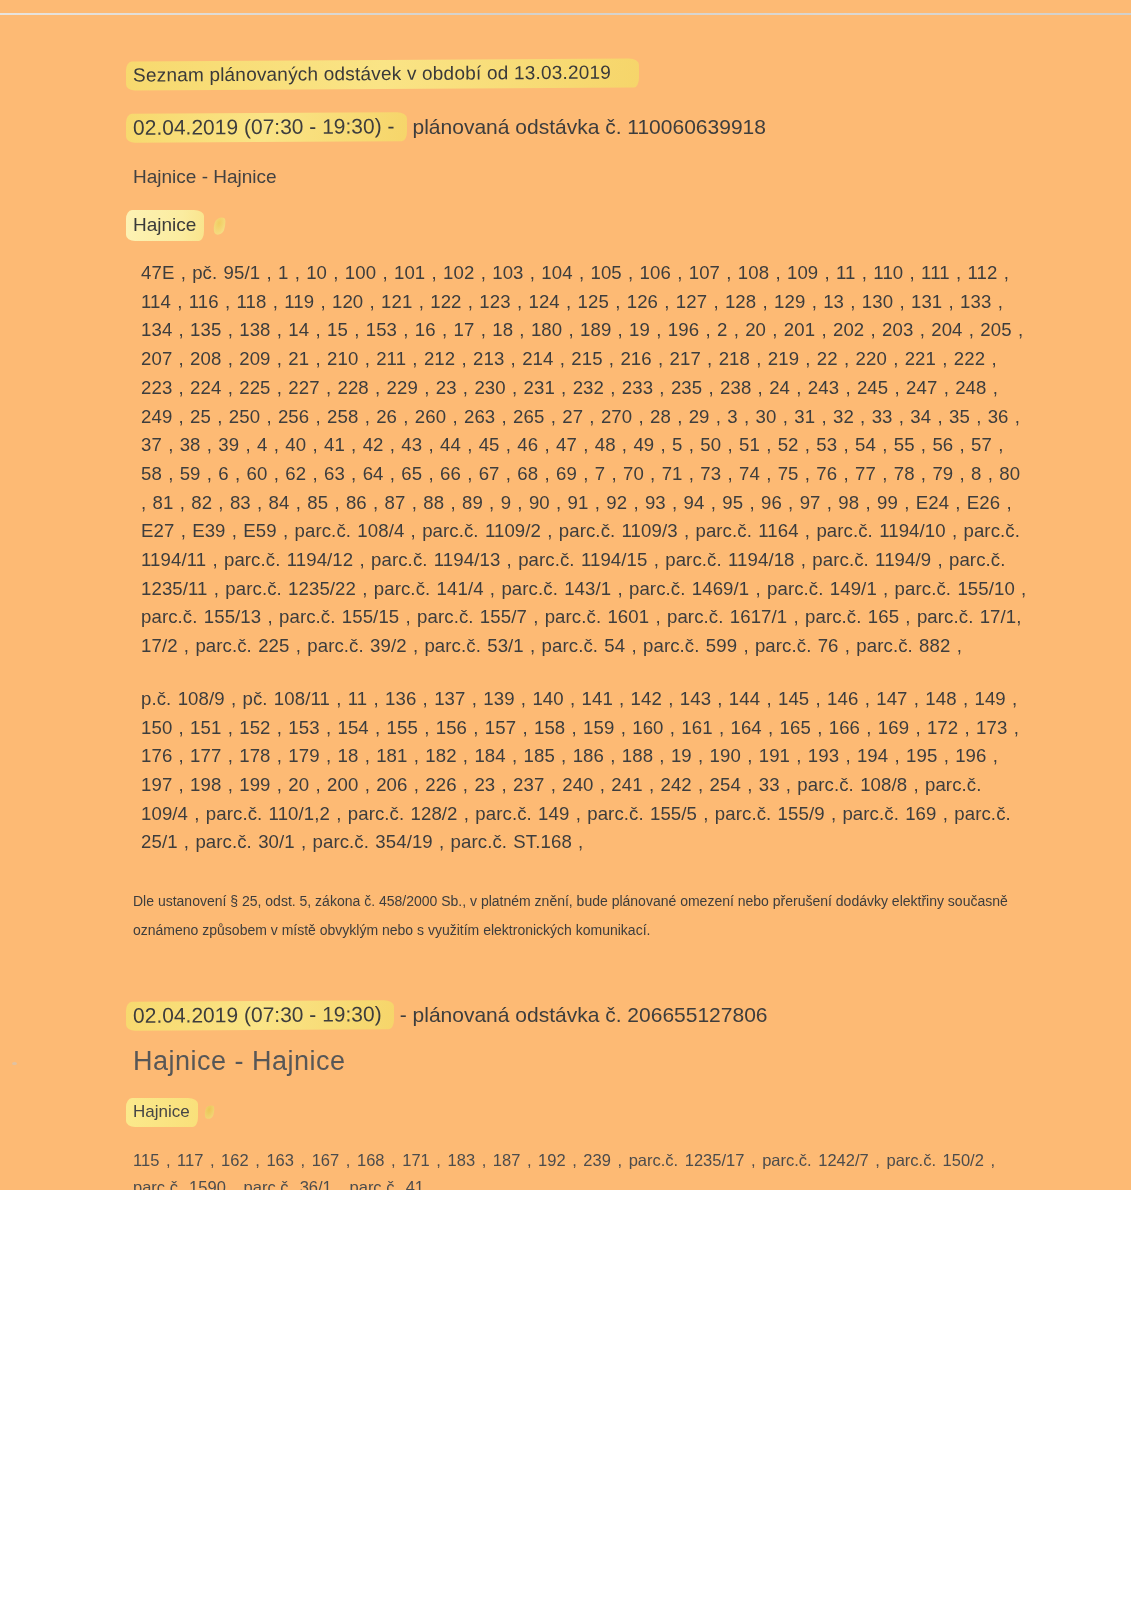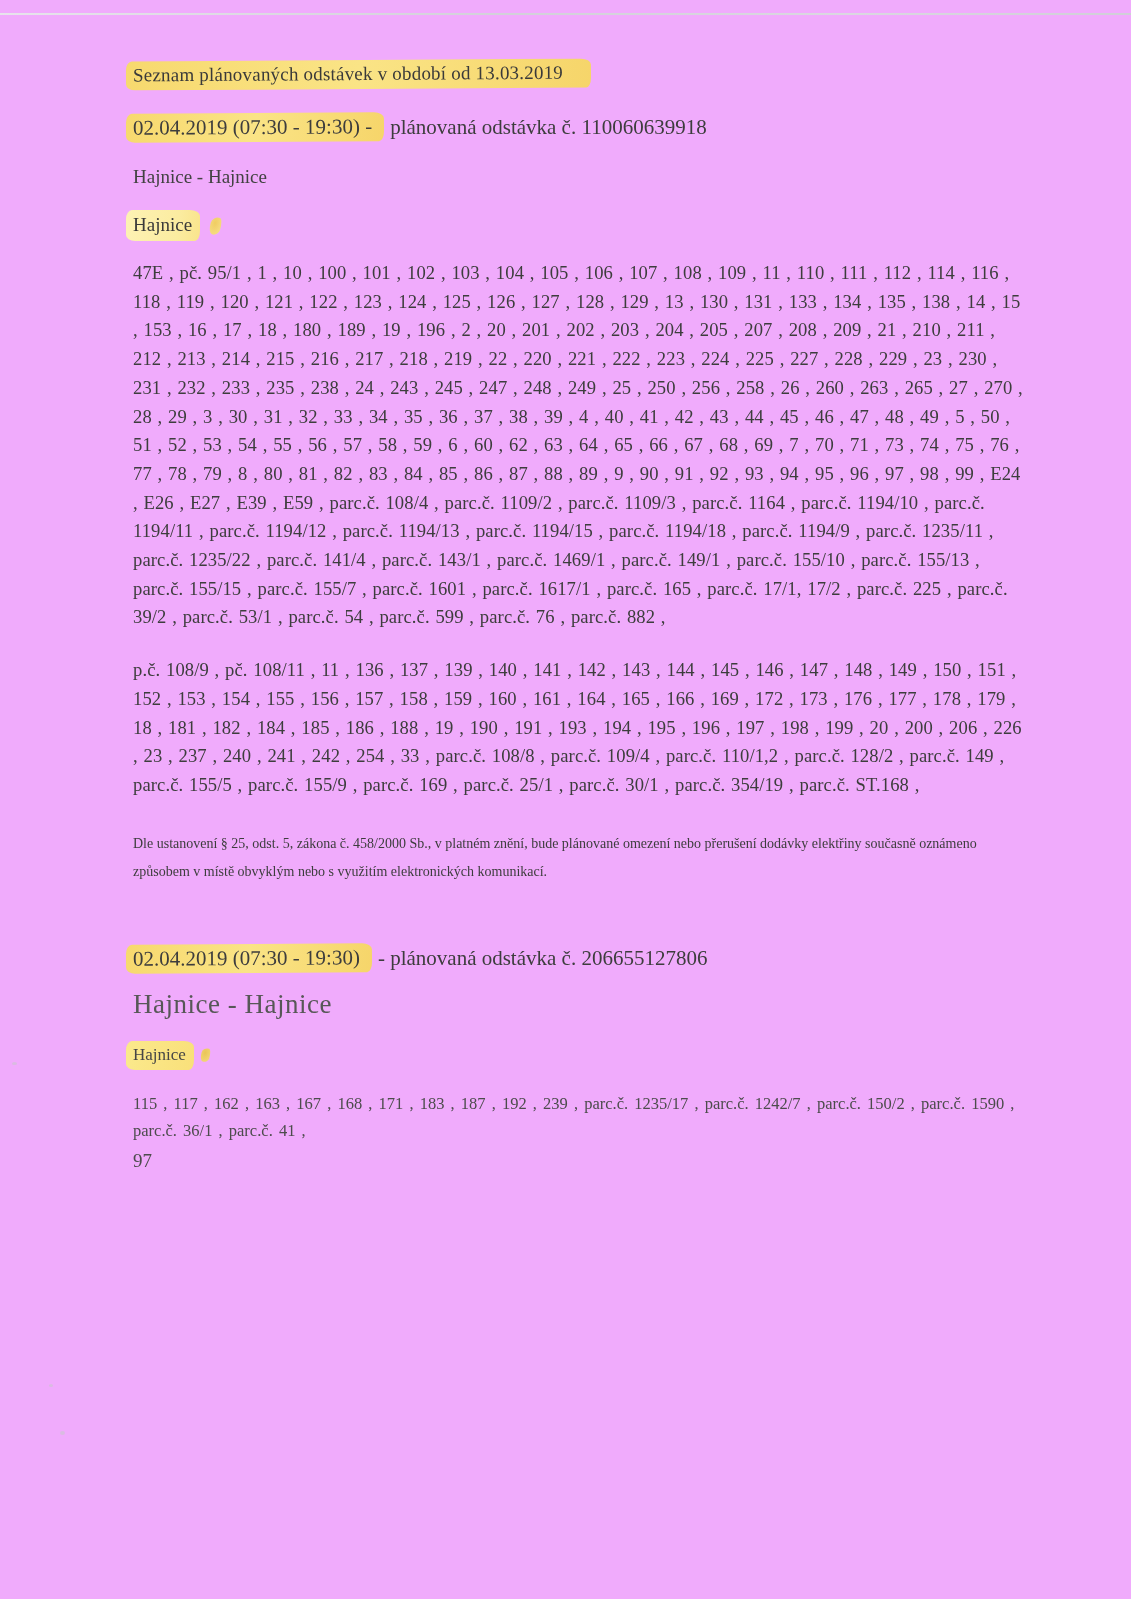--- a/index.html
+++ b/index.html
@@ -1,22 +1,22 @@
 <!DOCTYPE html>
 <html><head>
 <meta charset="utf-8">
 <style>
   html, body { margin: 0; padding: 0; background: #ffffff; }
   .page {
     position: relative;
     width: 1131px;
-    height: 1599px;
-    background: #f0abfc;
+    height: 1190px;
+    background: #fdba74;
     overflow: hidden;
-    font-family: Liberation Serif, serif;
+    font-family: Liberation Sans, sans-serif;
     color: #3d3d3d;
   }
   .scan-top-line {
     position: absolute;
     top: 13px; left: 0;
     width: 100%; height: 2px;
     background: linear-gradient(to right, #e6e9ea, #cfd4d6 45%, #d8dcde 75%, #cdd2d4);
     opacity: 0.9;
   }
   .speck { position: absolute; background: #c6c9cb; border-radius: 50%; opacity: 0.55; }
@@ -52,21 +52,21 @@
   }
   .hl-tip-sm { width: 9px; height: 14px; margin-left: 7px; vertical-align: -2px;
     background: radial-gradient(ellipse at 40% 35%, #eac558, #f4da7e); }
 
   
   .title-line    { font-size: 19px; line-height: 24px; margin-bottom: 24px; letter-spacing: 0.2px; color: #3a3a3a; }
   .date-line     { font-size: 21px; line-height: 24px; margin-bottom: 23px; }
   .date-suffix   { margin-left: 6px; }
   .route-line    { font-size: 19px; line-height: 24px; margin-bottom: 21px; color: #424242; }
   .section-label { font-size: 19px; line-height: 26px; margin-bottom: 18px; color: #3a3a3a; }
-  .parcels       { font-size: 18.6px; line-height: 28.7px; letter-spacing: 0.1px; word-spacing: 1px; text-align: left; }
+  .parcels       { font-size: 18.6px; line-height: 28.7px; letter-spacing: 0.1px; word-spacing: 1px; text-align: left; margin-left: 8px; }
   .parcels-1     { margin-bottom: 24px; }
   .parcels-2     { margin-bottom: 30px; }
   .legal         { font-size: 14px; line-height: 28.7px; margin-bottom: 57px; color: #3d3d3d; }
   .date-line-2   { margin-bottom: 14px; }
   .route-large   { font-size: 27px; line-height: 34px; letter-spacing: 0.5px; color: #575757; margin-bottom: 20px; }
   .section-label-2 { font-size: 17px; line-height: 24px; margin-bottom: 2px; color: #464646; }
   .parcels-3     { font-size: 16.5px; line-height: 27px; color: #4c4c4c; margin-bottom: 5px; word-spacing: 2px; margin-top: 20px; }
   .parcels-4     { font-size: 19px; line-height: 24px; color: #4c4c4c; }
 </style>
 </head>

